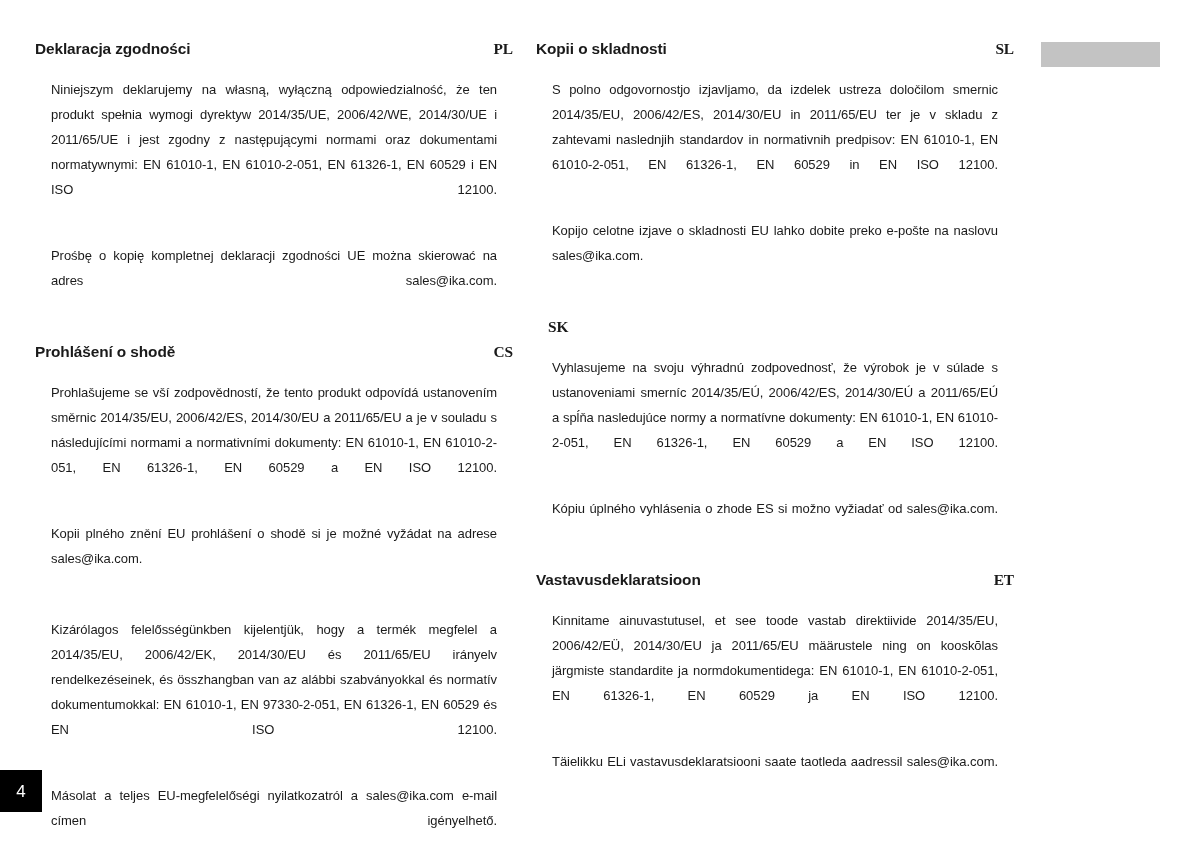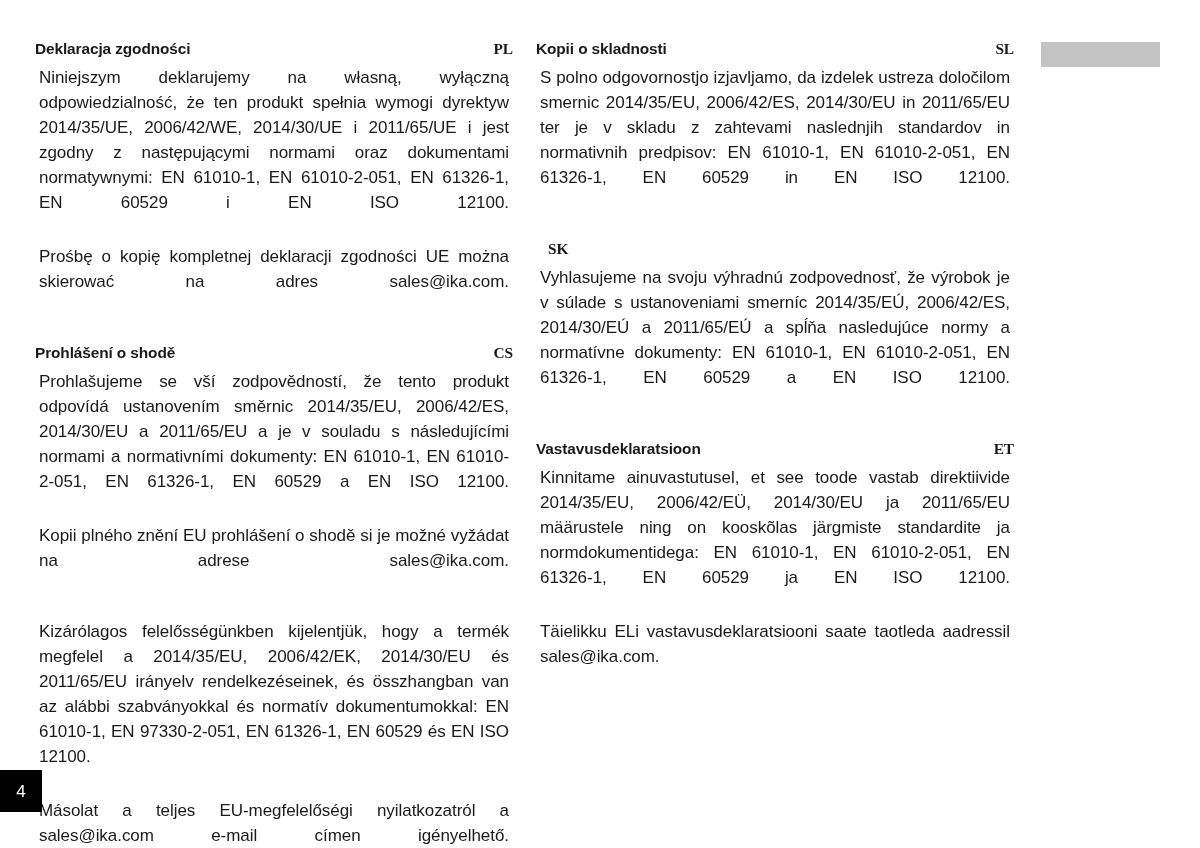--- a/index.html
+++ b/index.html
@@ -79,26 +79,26 @@
   .section-title {
     white-space: nowrap;
   }
   .section-lang {
     white-space: nowrap;
     padding-left: 12px;
     font-family: Liberation Serif, serif;
   }
 
   .section-para {
-    font-size: 17px;
+    font-size: 13px;
     line-height: 25px;
     letter-spacing: -0.05px;
     text-align: justify;
     text-justify: inter-word;
-    margin: 4px;
+    margin: 16px;
     -webkit-hyphens: none;
     hyphens: none;
   }
   
   .section-para::after {
     content: "";
     display: inline-block;
     width: 100%;
   }
 </style>
@@ -131,26 +131,28 @@
         <p class="section-para">Másolat a teljes EU-megfelelőségi nyilatkozatról a sales@ika.com e-mail címen igényelhető.</p>
       </div>
     </div>
   <div class="column column-right">
       <div class="decl-section">
         <div class="section-header">
           <span class="section-title">Kopii o skladnosti</span>
           <span class="section-lang">SL</span>
         </div>
         <p class="section-para">S polno odgovornostjo izjavljamo, da izdelek ustreza določilom smernic 2014/35/EU, 2006/42/ES, 2014/30/EU in 2011/65/EU ter je v skladu z zahtevami naslednjih standardov in normativnih predpisov: EN 61010-1, EN 61010-2-051, EN 61326-1, EN 60529 in EN ISO 12100.</p>
+        <p class="section-para">Kopijo celotne izjave o skladnosti EU lahko dobite preko e-pošte na naslovu sales@ika.com.</p>
       </div>
       <div class="decl-section">
         <div class="section-header">
           <span class="section-lang">SK</span>
         </div>
         <p class="section-para">Vyhlasujeme na svoju výhradnú zodpovednosť, že výrobok je v súlade s ustanoveniami smerníc 2014/35/EÚ, 2006/42/ES, 2014/30/EÚ a 2011/65/EÚ a spĺňa nasledujúce normy a normatívne dokumenty: EN 61010-1, EN 61010-2-051, EN 61326-1, EN 60529 a EN ISO 12100.</p>
+        <p class="section-para">Kópiu úplného vyhlásenia o zhode ES si možno vyžiadať od sales@ika.com.</p>
       </div>
       <div class="decl-section">
         <div class="section-header">
           <span class="section-title">Vastavusdeklaratsioon</span>
           <span class="section-lang">ET</span>
         </div>
         <p class="section-para">Kinnitame ainuvastutusel, et see toode vastab direktiivide 2014/35/EU, 2006/42/EÜ, 2014/30/EU ja 2011/65/EU määrustele ning on kooskõlas järgmiste standardite ja normdokumentidega: EN 61010-1, EN 61010-2-051, EN 61326-1, EN 60529 ja EN ISO 12100.</p>
         <p class="section-para">Täielikku ELi vastavusdeklaratsiooni saate taotleda aadressil sales@ika.com.</p>
       </div>
     </div>

